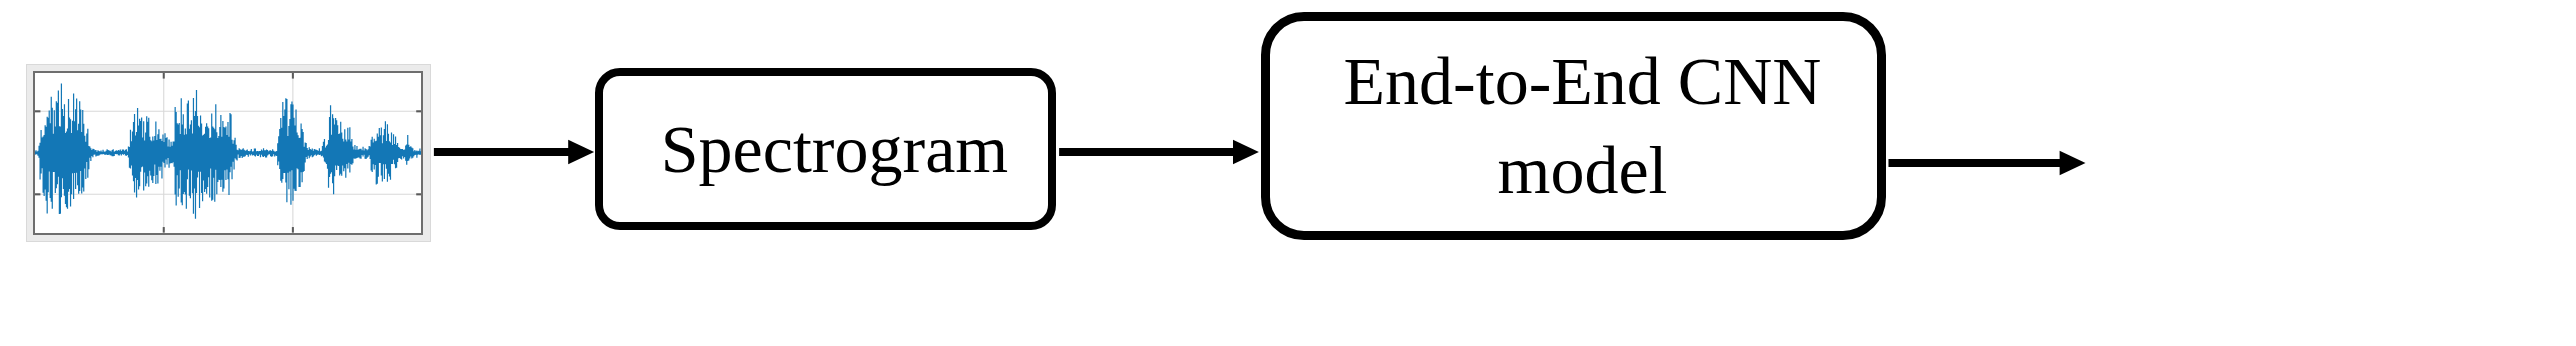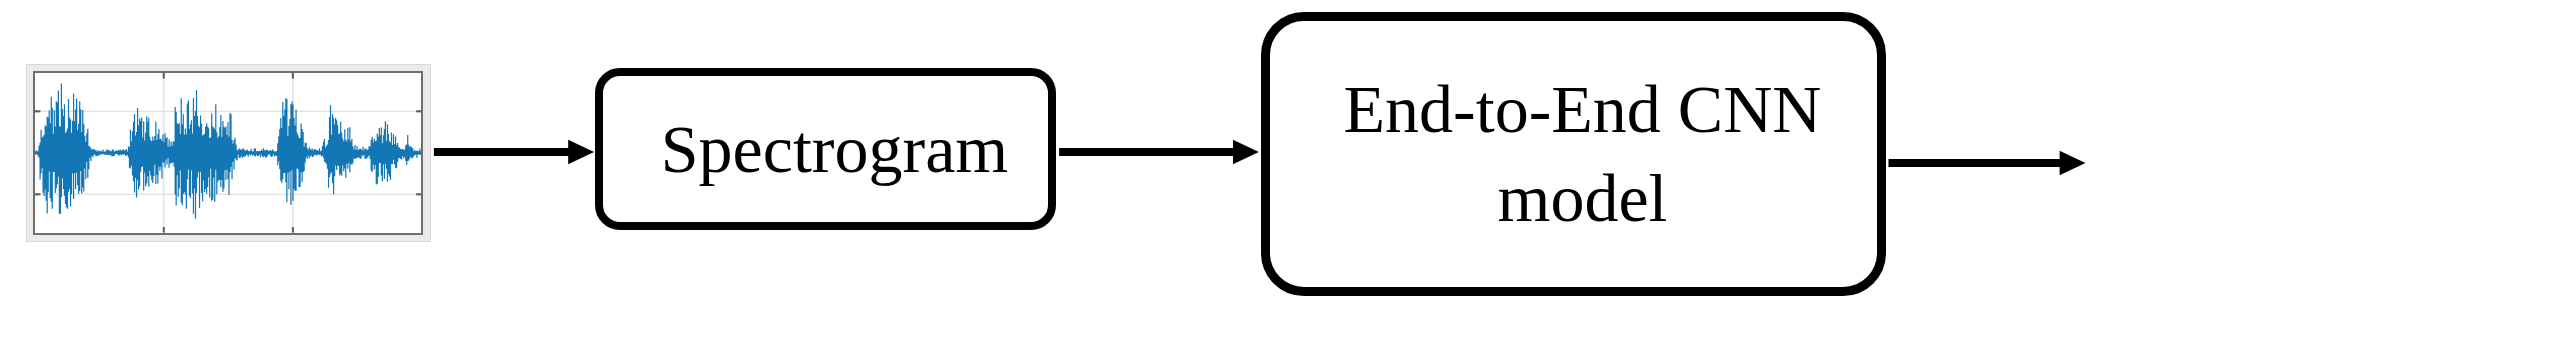--- a/index.html
+++ b/index.html
@@ -39,21 +39,21 @@
     display:flex;
     align-items:center;
     justify-content:center;
     text-align:center;
     font-size:68px;
     line-height:1.3;
     padding-left:18px;
   }
   .node-label{white-space:pre-line;}
   #node-spectrogram{left:595px; top:68px;  width:461px; height:162px;}
-  #node-cnn        {left:1261px;top:11.7px;  width:625px; height:284px; border-radius:43px; border-width:9px;}
+  #node-cnn        {left:1261px;top:11.7px;  width:625px; height:228px; border-radius:43px; border-width:9px;}
   #node-results    {left:2086px;top:78px; width:458px; height:163px; border-radius:29px;}
   
   .arrow{position:absolute;overflow:visible;}
   .arrow line{stroke:#000;stroke-width:12;}
   .arrow polygon{fill:#000;}
 </style>
 </head>
 <body>
 
 <div class="canvas">

